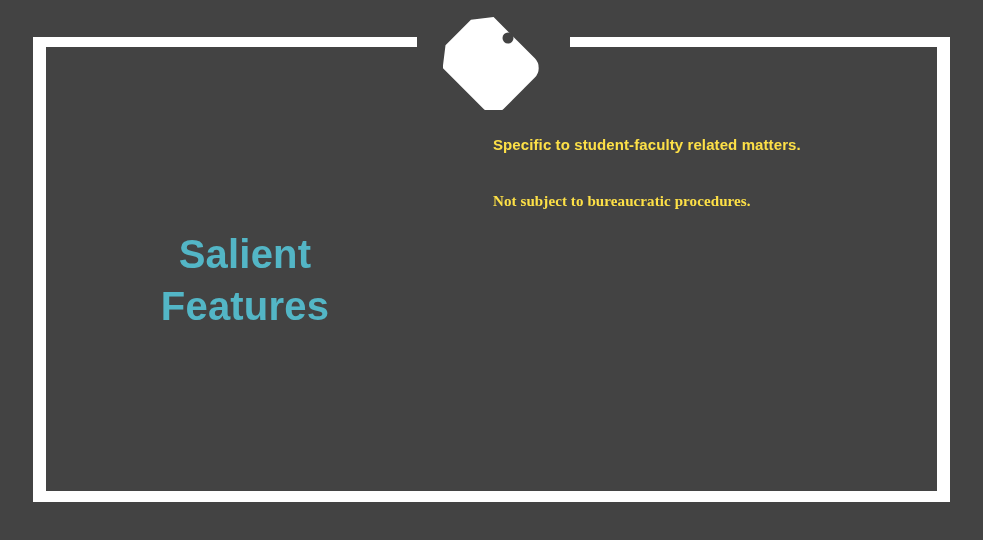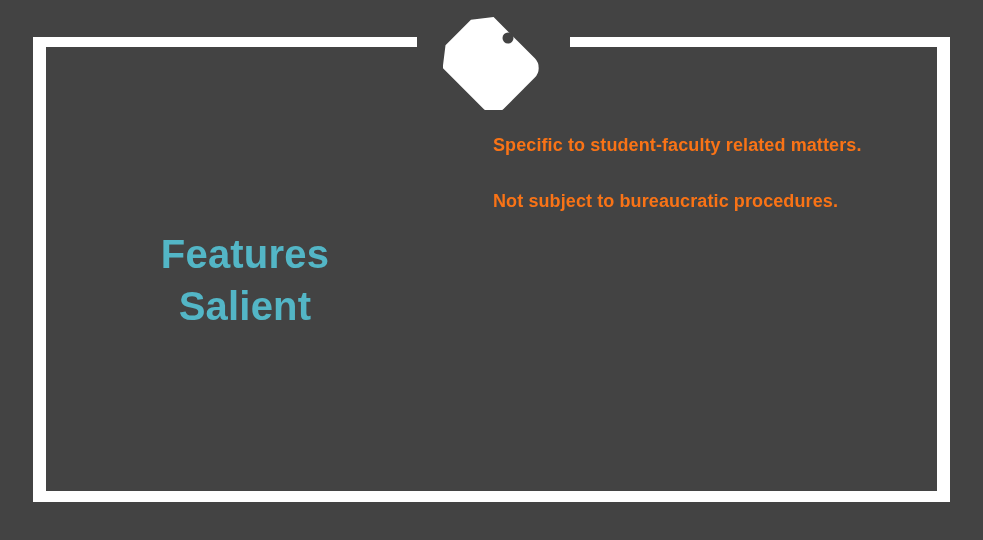--- a/index.html
+++ b/index.html
@@ -54,28 +54,28 @@
   }
 
   
   #features-list {
     position: absolute;
     left: 493px;
     top: 131px;
     width: 430px;
   }
   .feature-item {
-    color: #f97316;
-    font-size: 18px;
+    color: #fde047;
+    font-size: 15px;
     font-weight: bold;
     line-height: 28px;
     letter-spacing: 0.1px;
     margin: 0 0 28px 0;
   }
-  .feature-item:last-child { margin-bottom: 12px; }
+  .feature-item:last-child { margin-bottom: 12px; font-family: Liberation Serif, serif; }
 </style>
 </head>
 <body>
 
 <div id="slide">
 
   <div class="frame-bar" id="frame-top-left"></div>
   <div class="frame-bar" id="frame-top-right"></div>
   <div class="frame-bar" id="frame-left"></div>
   <div class="frame-bar" id="frame-right"></div>
@@ -84,22 +84,22 @@
   <div id="tag-icon">
     <svg width="100" height="98" viewBox="0 0 100 98" xmlns="http://www.w3.org/2000/svg">
       <g transform="rotate(45 52 46)">
         <path d="M22 18 h58 a14 14 0 0 1 14 14 v44 a14 14 0 0 1 -14 14 h-58 l-14 -18 v-36 z" fill="#ffffff"></path>
       </g>
       <circle cx="65" cy="26" r="5.5" fill="#434343"></circle>
     </svg>
   </div>
 
   <div id="title-block">
+    <span class="title-line">Salient</span>
     <span class="title-line">Features</span>
-    <span class="title-line">Salient</span>
   </div>
 
   <div id="features-list">
     <p class="feature-item">Specific to student-faculty related matters.</p>
     <p class="feature-item">Not subject to bureaucratic procedures.</p>
   </div>
 
 </div>
 
 </body></html>

